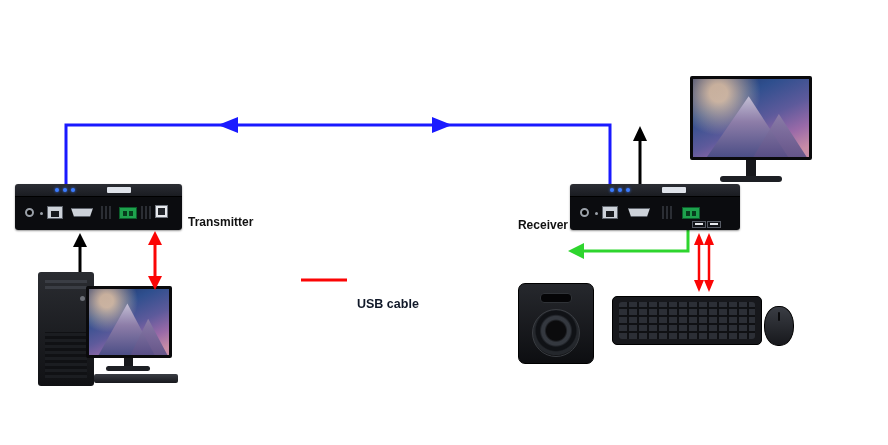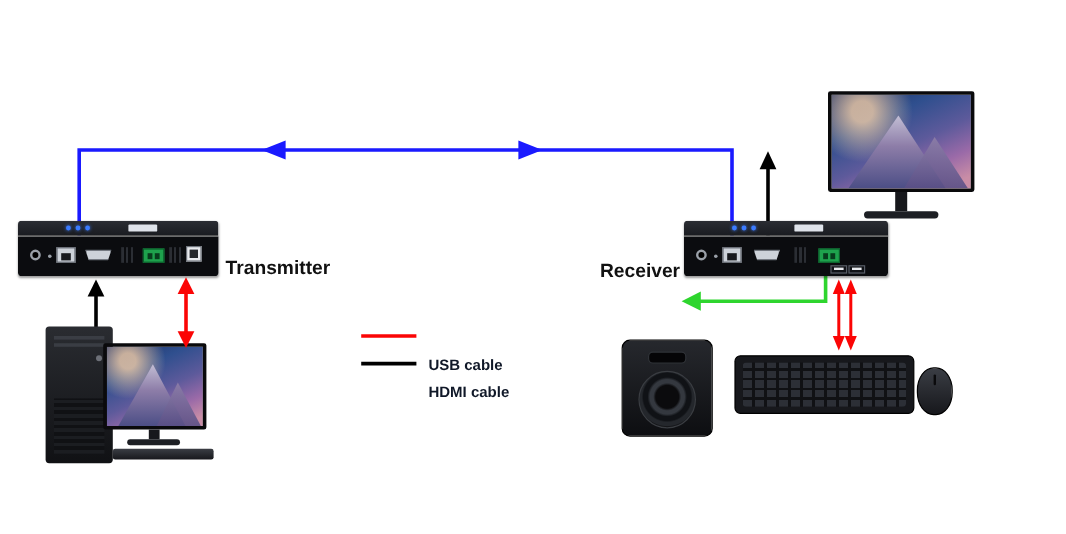--- a/index.html
+++ b/index.html
@@ -24,21 +24,21 @@
   .port-phoenix::before,.port-phoenix::after{content:"";position:absolute;top:3px;width:4px;height:5px;background:#073d1d;}
   .port-phoenix::before{left:3px;}
   .port-phoenix::after{right:3px;}
   .port-usb-b{width:13px;height:13px;background:#e8eaee;border:1px solid #70757d;}
   .port-usb-b::after{content:"";position:absolute;left:2px;top:2px;width:7px;height:7px;background:#23262b;}
   .port-usb-a{width:14px;height:7px;background:#111317;border:1px solid #585d66;}
   .port-usb-a::after{content:"";position:absolute;left:2px;right:2px;top:1px;height:2px;background:#e8eaee;}
   .grill{width:10px;height:13px;background:repeating-linear-gradient(90deg,#2b2e34 0 2px,#0b0c0f 2px 4px);}
 
   
-  .device-label{position:absolute;z-index:4;font-size:16px;font-weight:bold;color:#111;}
+  .device-label{position:absolute;z-index:4;font-size:12px;font-weight:bold;color:#111;}
 
   
   .monitor{position:absolute;z-index:2;}
   .screen{position:absolute;border:3px solid #0a0a0c;border-radius:2px;overflow:hidden;
     background:radial-gradient(circle at 22% 18%, rgba(255,214,170,.75) 0 8%, rgba(255,214,170,0) 38%),
                linear-gradient(155deg,#1b2f63 0%,#2f4f8e 30%,#5d5a9b 55%,#9a6aa8 75%,#c98da6 92%);}
   .peak1{position:absolute;inset:0;clip-path:polygon(48% 22%,12% 100%,82% 100%);
     background:linear-gradient(180deg,#e6eaf2 0%,#8d7da8 55%,#4c4e86 100%);}
   .peak2{position:absolute;inset:0;clip-path:polygon(74% 45%,52% 100%,98% 100%);opacity:.9;
     background:linear-gradient(180deg,#b9a7c4,#5a4f86);}
@@ -127,21 +127,21 @@
       <span class="port port-power" style="left:10px;top:11px;"></span>
       <span class="port port-reset" style="left:25px;top:15px;"></span>
       <span class="port port-rj45" style="left:32px;top:9px;"></span>
       <span class="port port-hdmi" style="left:58px;top:11px;"></span>
       <span class="port grill" style="left:92px;top:9px;"></span>
       <span class="port port-phoenix" style="left:112px;top:10px;"></span>
       <span class="port port-usb-a" style="left:122px;top:24px;"></span>
       <span class="port port-usb-a" style="left:137px;top:24px;"></span>
     </div>
   </div>
-  <div class="device-label" style="left:500px;top:218px;width:52px;text-align:right;">Receiver</div>
+  <div class="device-label" style="left:516px;top:218px;width:52px;text-align:right;">Receiver</div>
 
   <div class="monitor" style="left:690px;top:76px;width:122px;height:110px;">
     <div class="screen" style="left:0;top:0;width:116px;height:78px;">
       <div class="peak1"></div>
       <div class="peak2"></div>
     </div>
     <div class="stand-neck" style="left:56px;top:84px;width:10px;height:16px;"></div>
     <div class="stand-base" style="left:30px;top:100px;width:62px;height:6px;"></div>
   </div>
 
@@ -186,21 +186,15 @@
     <polygon points="709,292 704,280 714,280" fill="#fb0505"></polygon>
   </svg>
 
   <div class="legend">
     <div class="legend-row">
       <svg width="48" height="6">
         <line x1="1" y1="3" x2="47" y2="3" stroke-width="3" stroke="#fb0505"></line>
       </svg>
       <span class="legend-label">USB cable</span>
     </div>
-    <div class="legend-row">
-      <svg width="48" height="6">
-        <line x1="1" y1="3" x2="47" y2="3" stroke-width="3" stroke="#000000"></line>
-      </svg>
-      <span class="legend-label">HDMI cable</span>
-    </div>
   </div>
 
 </div>
 
 </body></html>

